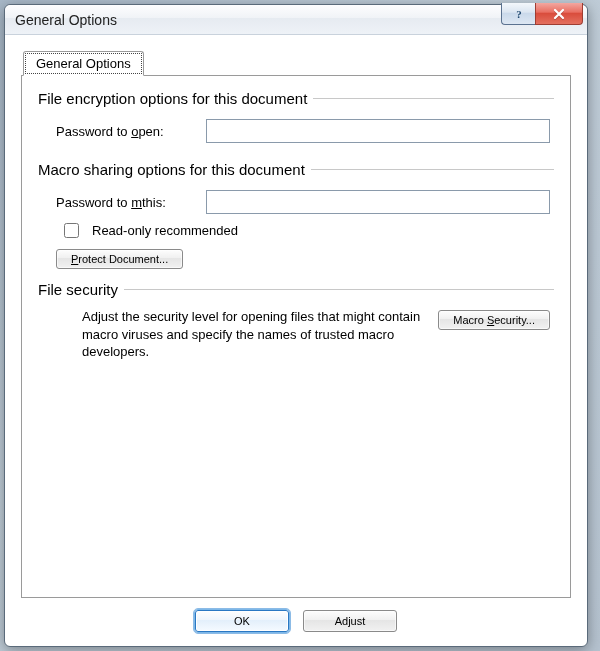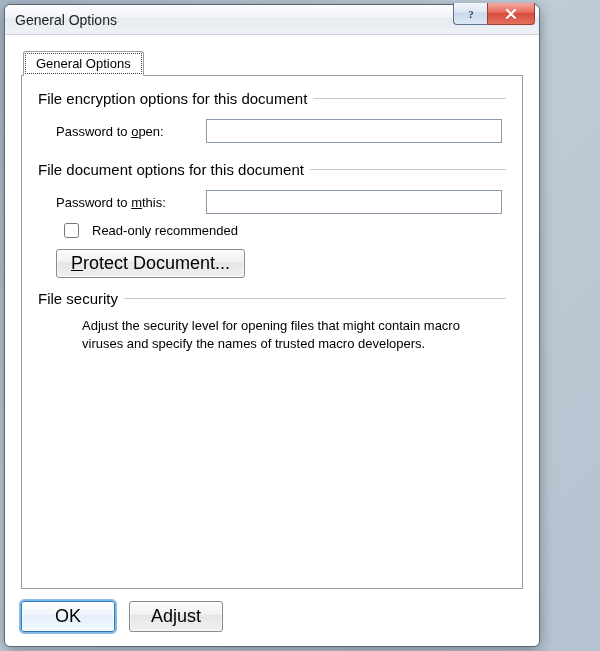--- a/index.html
+++ b/index.html
@@ -7,21 +7,21 @@
     margin: 0; padding: 0;
     width: 600px; height: 651px;
     font-family: "Segoe UI", Tahoma, sans-serif;
     font-size: 13px;
     background: linear-gradient(135deg, #a8b8c8 0%, #c0cdd8 40%, #b5c2cf 100%);
     overflow: hidden;
   }
   .window {
     position: absolute;
     left: 4px; top: 4px;
-    width: 536px; height: 643px;
+    width: 584px; height: 643px;
     background: #fff;
     border: 1px solid #5a6a7a;
     border-radius: 6px;
     box-shadow: 0 3px 14px rgba(0,0,0,0.35);
     display: flex; flex-direction: column;
   }
   .titlebar {
     height: 30px;
     background: linear-gradient(to bottom, #fdfdfe 0%, #f0f3f7 45%, #e6ebf1 46%, #eef2f7 100%);
     border-bottom: 1px solid #c9d2dc;
@@ -129,21 +129,21 @@
     gap: 10px;
   }
   .check-row input[type=checkbox] {
     width: 15px; height: 15px;
     accent-color: #3a74b8;
   }
   .btn {
     display: inline-block;
     min-width: 84px;
     padding: 3px 14px;
-    font-family: inherit; font-size: 18px;
+    font-family: inherit; font-size: 11px;
     color: #000;
     background: linear-gradient(to bottom, #fdfdfd 0%, #f0f0f0 45%, #e5e5e5 46%, #f1f1f1 100%);
     border: 1px solid #8a8a8a;
     border-radius: 3px;
     box-shadow: inset 0 0 0 1px rgba(255,255,255,0.6);
     text-align: center;
     cursor: default;
   }
   .btn .ul { text-decoration: underline; }
   .protect-btn { margin-left: 10px; }
@@ -156,21 +156,21 @@
   .macro-text {
     flex: 1;
     color: #000;
     line-height: 1.35;
     margin-left: 32px;
   }
   .macro-btn { white-space: nowrap; margin-top: 2px; }
 
   .footer {
     padding-top: 12px;
-    display: flex; justify-content: flex-start;
+    display: flex; justify-content: center;
     gap: 14px;
   }
   .footer .btn { min-width: 94px; padding: 4px 0; }
   .footer .ok {
     border: 1px solid #2a78c3;
     box-shadow: 0 0 0 1px #7db7e8, inset 0 0 0 1px #fff;
     background: linear-gradient(to bottom, #fefefe 0%, #eef5fc 45%, #e3effb 46%, #f5faff 100%);
     outline: 1px solid #8cbbe6;
     outline-offset: 1px;
   }
@@ -205,36 +205,37 @@
 
         <fieldset class="group">
           <legend>File encryption options for this document</legend>
           <div class="row">
             <label><span>Password to </span><span class="ul">o</span><span>pen:</span></label>
             <input type="password" class="txt" value="" style="">
           </div>
         </fieldset>
 
         <fieldset class="group">
-          <legend>File document options for this document</legend>
+          <legend>Macro sharing options for this document</legend>
           <div class="row">
             <label><span>Password to </span><span class="ul">m</span><span>this:</span></label>
             <input type="password" class="txt" value="" style="">
           </div>
           <div class="check-row">
             <input type="checkbox" id="ro" style="">
             <label for="ro">Read-only recommended</label>
           </div>
           <button class="btn protect-btn"><span class="ul">P</span><span>rotect Document...</span></button>
         </fieldset>
 
         <fieldset class="group">
           <legend>File security</legend>
           <div class="macro-row">
             <div class="macro-text">Adjust the security level for opening files that might contain macro viruses and specify the names of trusted macro developers.</div>
+            <button class="btn macro-btn"><span>Macro </span><span class="ul">S</span><span>ecurity...</span></button>
           </div>
         </fieldset>
 
       </div>
     </div>
 
     <div class="footer">
       <button class="btn ok">OK</button>
       <button class="btn">Adjust</button>
     </div>

